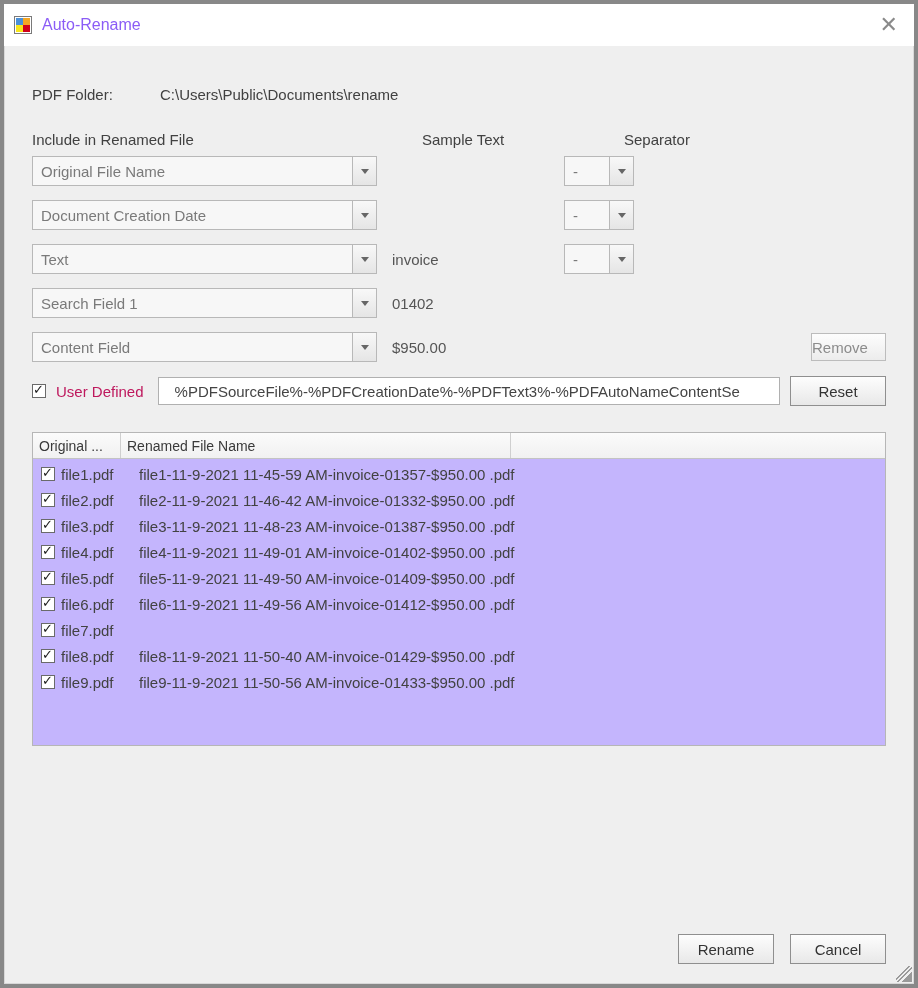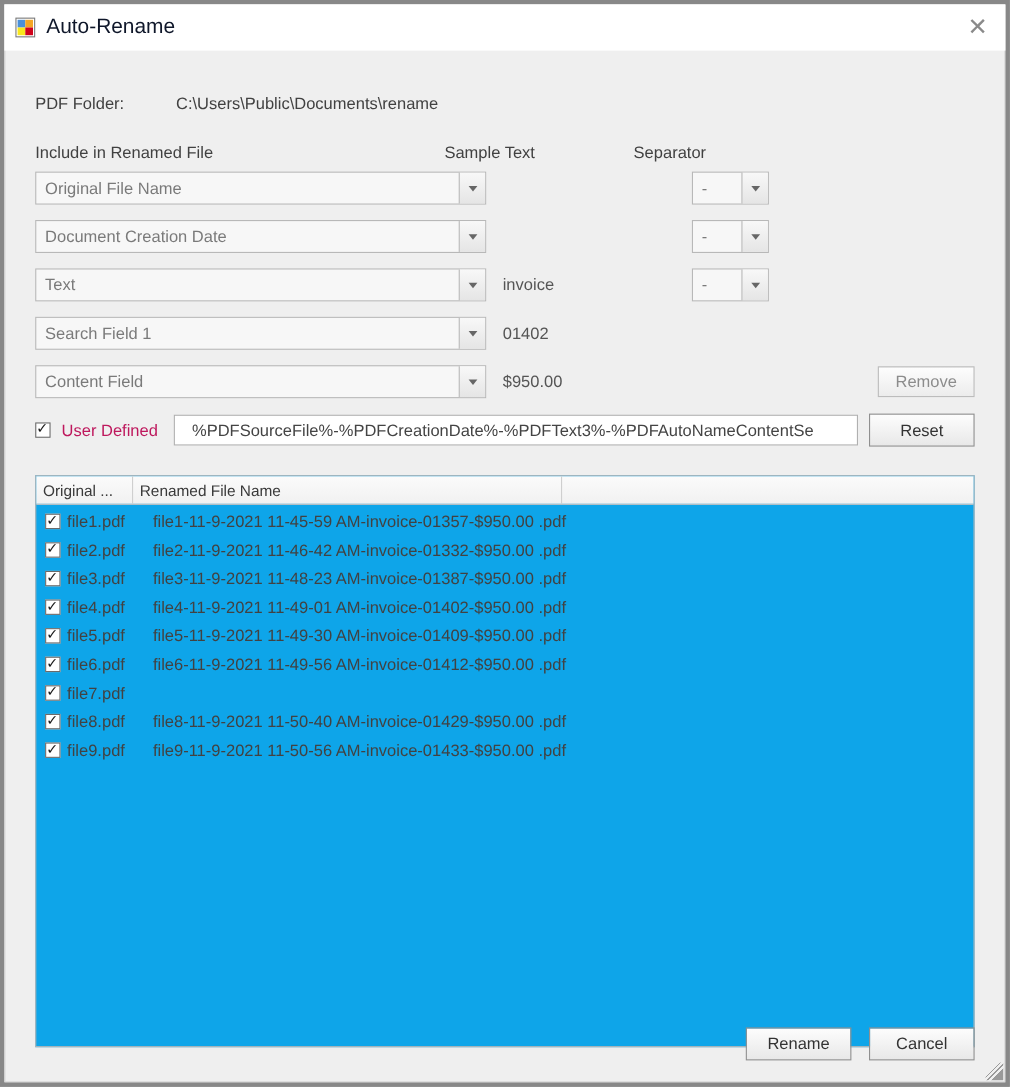--- a/index.html
+++ b/index.html
@@ -36,22 +36,22 @@
     position: relative;
     border: 1px solid #7a7a7a;
     background: #fff;
   }
   .app-icon .sq { position:absolute; width:7px; height:7px; }
   .app-icon .a { top:1px; left:1px; background:#4a90d9; }
   .app-icon .b { top:1px; right:1px; background:#f5a623; }
   .app-icon .c { bottom:1px; left:1px; background:#f8e71c; }
   .app-icon .d { bottom:1px; right:1px; background:#d0021b; }
   .title-text {
-    font-size: 19px;
-    color: #0f172a;
+    font-size: 16px;
+    color: #8b5cf6;
     flex: 1;
   }
   .close-x {
     font-size: 22px;
     color: #8a8a8a;
     padding: 0 6px;
     line-height: 1;
     font-weight: 300;
   }
   
@@ -63,23 +63,24 @@
   .row-folder {
     display:flex;
     margin: 18px 0 28px 0;
     color:#414141;
   }
   .row-folder .lbl { width: 128px; }
   .section-head {
     display:flex;
     color:#414141;
     margin-bottom: 8px;
+    gap: 30px;
   }
   .section-head .h1 { width: 360px; }
-  .section-head .h2 { width: 172px; margin-left: 12px; }
+  .section-head .h2 { width: 172px; }
   .section-head .h3 { }
   .form-row {
     display:flex;
     align-items:center;
     margin-bottom: 14px;
   }
   .combo {
     height: 30px;
     background: #f7f7f7;
     border: 1px solid #b8b8b8;
@@ -98,32 +99,32 @@
     display:flex; align-items:center; justify-content:center;
     color:#666;
   }
   .combo .btn::after {
     content:"";
     width:0;height:0;
     border-left:4px solid transparent;
     border-right:4px solid transparent;
     border-top:5px solid #666;
   }
-  .include-combo { width: 410px; margin-right: 15px; }
+  .include-combo { width: 345px; margin-right: 15px; }
   .sample-cell { width: 172px; color:#555; }
   .sep-combo { width: 70px; }
   .remove-btn {
     margin-left:auto;
     height: 28px;
-    width: 88px;
+    width: 75px;
     background: linear-gradient(#fdfdfd,#ececec);
     border:1px solid #bcbcbc;
     color:#8c8c8c;
     font-size:15px;
-    display:flex;align-items:center;justify-content:center;
+    display:flex;align-items:center;
   }
   .user-row {
     display:flex; align-items:center;
     margin-top: 12px;
     margin-bottom: 26px;
   }
   .checkbox {
     width:14px;height:14px;
     border:1px solid #6a6a6a;
     background:#fff;
@@ -158,22 +159,22 @@
     border:1px solid #8f8f8f;
     color:#333;
     font-size:15px;
     display:flex;align-items:center;justify-content:center;
     padding:0 18px;
   }
   .push-btn.wide { width: 96px; padding:0; }
   
   .list-frame {
     border:1px solid #b6b6b6;
-    height: 520px;
-    background:#0ea5e9;
+    height: 314px;
+    background:#c4b5fd;
     position:relative;
   }
   .list-header {
     display:flex;
     height:26px;
     background: linear-gradient(#fbfbfb,#f1f1f1);
     border-bottom:1px solid #c3c3c3;
     color:#3a3a3a;
     font-size:14px;
   }
@@ -337,21 +338,21 @@
               <div class="renamed-cell">file3-11-9-2021 11-48-23 AM-invoice-01387-$950.00 .pdf</div>
             </div>
             <div class="list-row">
               <div class="checkbox checked"></div>
               <div class="orig-cell">file4.pdf</div>
               <div class="renamed-cell">file4-11-9-2021 11-49-01 AM-invoice-01402-$950.00 .pdf</div>
             </div>
             <div class="list-row">
               <div class="checkbox checked"></div>
               <div class="orig-cell">file5.pdf</div>
-              <div class="renamed-cell">file5-11-9-2021 11-49-30 AM-invoice-01409-$950.00 .pdf</div>
+              <div class="renamed-cell">file5-11-9-2021 11-49-50 AM-invoice-01409-$950.00 .pdf</div>
             </div>
             <div class="list-row">
               <div class="checkbox checked"></div>
               <div class="orig-cell">file6.pdf</div>
               <div class="renamed-cell">file6-11-9-2021 11-49-56 AM-invoice-01412-$950.00 .pdf</div>
             </div>
             <div class="list-row">
               <div class="checkbox checked"></div>
               <div class="orig-cell">file7.pdf</div>
             </div>

